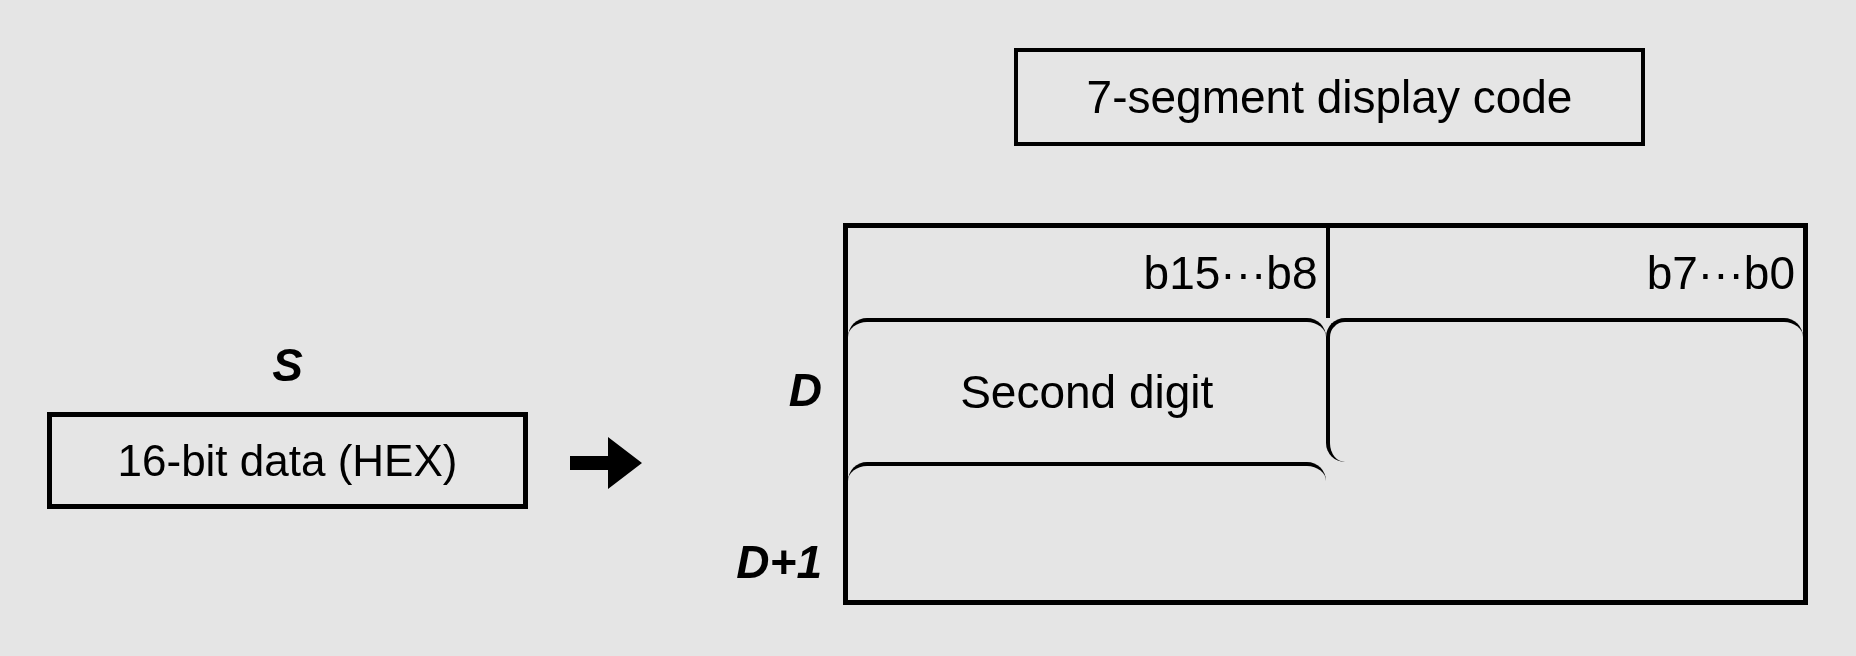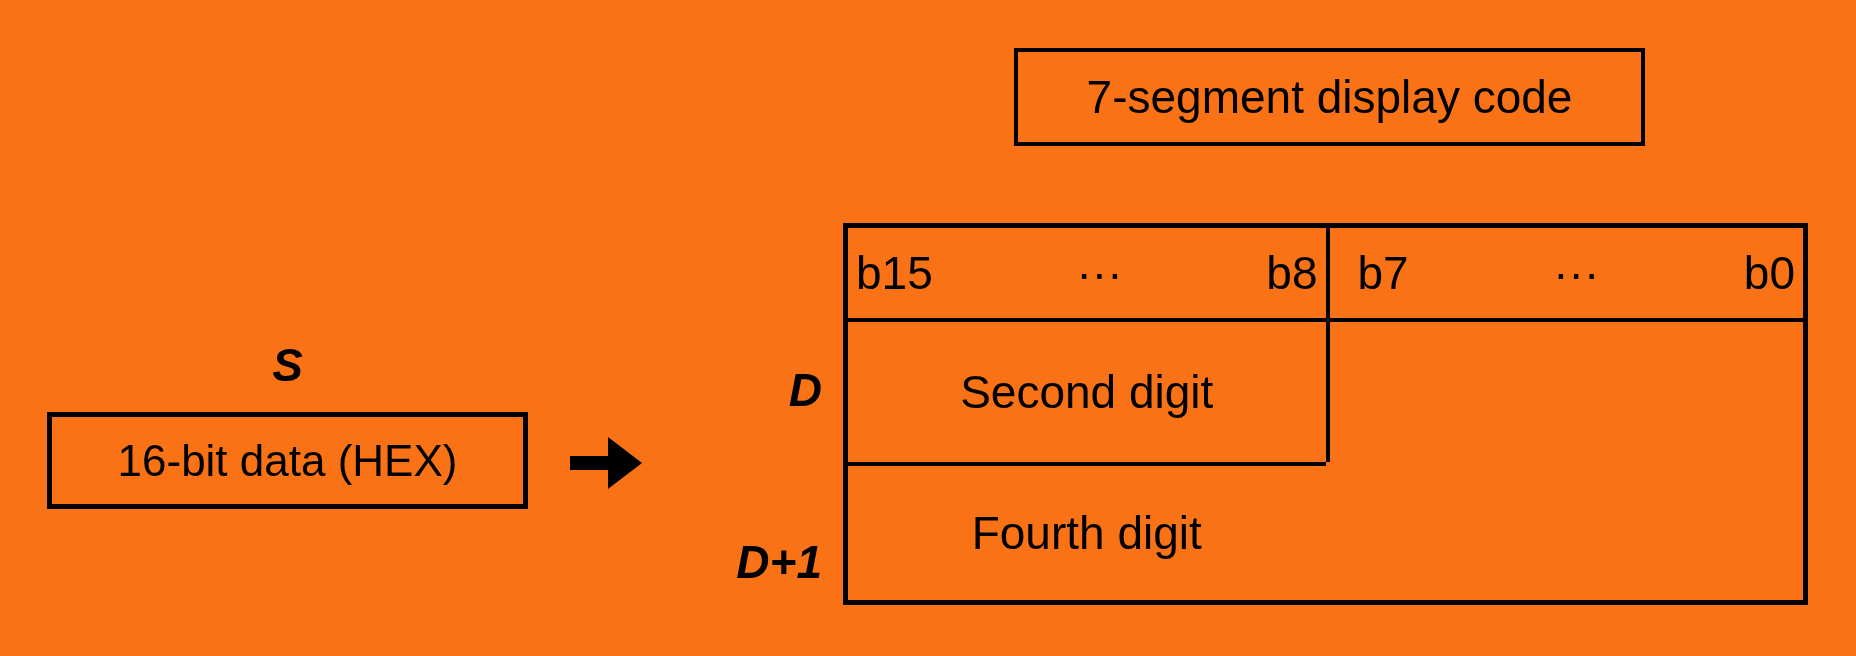--- a/index.html
+++ b/index.html
@@ -1,20 +1,20 @@
 <!DOCTYPE html>
 <html><head>
 <meta charset="utf-8">
 <style>
   html, body { margin: 0; padding: 0; background: #ffffff; }
   .canvas {
     position: relative;
     width: 1856px;
     height: 656px;
-    background: #f97316;
+    background: #e5e5e5;
     color: #000000;
     font-family: "Liberation Sans", sans-serif;
     overflow: hidden;
   }
   .abs { position: absolute; box-sizing: border-box; }
 
   
   .title-box {
     left: 1014px; top: 48px; width: 631px; height: 98px;
     border: 4px solid #000;
@@ -52,28 +52,28 @@
     left: 843px; top: 223px; width: 965px; height: 382px;
     border: 5px solid #000;
     display: grid;
     grid-template-columns: 1fr 1fr;
     grid-template-rows: 90px 144px 138px;
   }
   .cell { box-sizing: border-box; overflow: hidden; }
   .cell.col2 { border-left: 4px solid #000; padding-left: 28px; }
   .cell.row2, .cell.row3 { border-top: 4px solid #000; }
   .hdr {
-    display: flex; align-items: center; justify-content: space-between;
+    display: flex; align-items: center; justify-content: flex-end;
     padding: 0 8px; font-size: 46px;
   }
   .hdr .dots { letter-spacing: 0px; }
   .data {
     display: flex; flex-direction: column;
     align-items: center; justify-content: center;
-    font-size: 46px; line-height: 59px; text-align: center;
+    font-size: 46px; line-height: 59px; text-align: center; border-radius: 19px;
   }
   .exp { font-size: 27px; vertical-align: 15px; }
 </style>
 </head>
 <body>
 
 <div class="canvas">
 
   <div class="abs title-box">
     <span>7-segment display code</span>
@@ -104,17 +104,16 @@
       <span>b0</span>
     </div>
 
     <div class="cell data row2 col1">
       <span>Second digit</span>
     </div>
     <div class="cell data row2 col2">
     </div>
 
     <div class="cell data row3 col1">
-      <span>Fourth digit</span>
     </div>
 
   </div>
 </div>
 
 </body></html>

